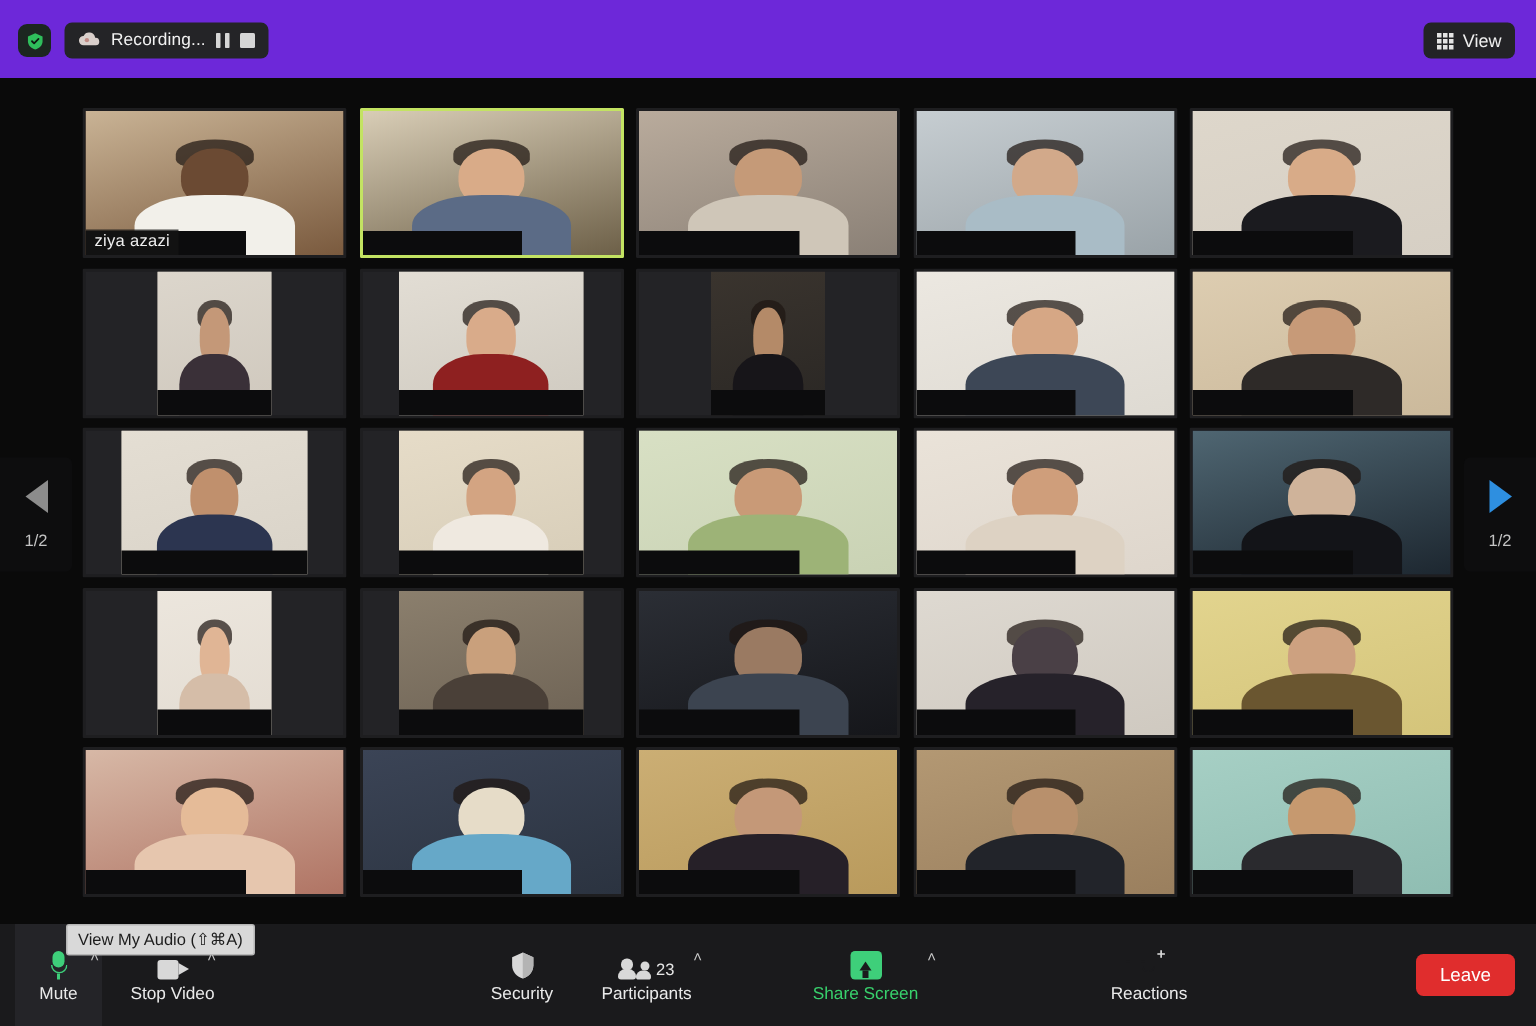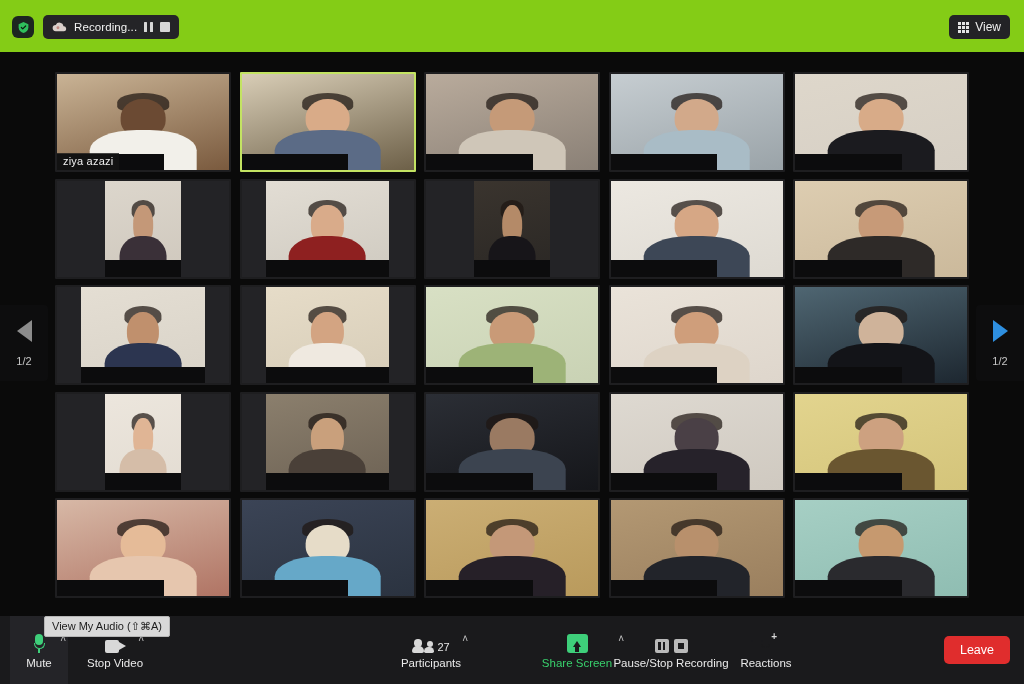--- a/index.html
+++ b/index.html
@@ -8,21 +8,21 @@
     background:#0a0a0a;
     font-family:"Liberation Sans", sans-serif;
     color:#e8e8e8;
     position:relative;
     -webkit-font-smoothing:antialiased;
   }
 
   
   #topbar {
     position:absolute; top:0; left:0; width:1024px; height:52px;
-    background:#84cc16; z-index:40;
+    background:#6d28d9; z-index:40;
   }
   #rec-group {
     position:absolute; left:12px; top:27px; transform:translateY(-50%);
     display:flex; align-items:center; gap:9px;
   }
   #shield-badge {
     width:22px; height:22px; border-radius:6px; background:#1c2620;
     display:flex; align-items:center; justify-content:center;
   }
   #rec-pill {
@@ -562,55 +562,55 @@
       <span class="ic">
         <span class="cam-glyph">
             <span class="body"></span>
             <span class="lens"></span>
           </span>
       </span>
       <span class="lbl">Stop Video</span>
       <span class="caret" style="right:14px;">˄</span>
     </div>
 
+    <div class="tb-item" style="left:318px; width:60px;">
+      <span class="ic">
+        <svg width="17" height="19" viewBox="0 0 24 26" aria-hidden="true">
+          <path d="M12 1 L22 5.5 V13 C22 19.5 17.2 24 12 25.5 C6.8 24 2 19.5 2 13 V5.5 Z" fill="#d8d8d8"></path>
+          <path d="M12 1 L22 5.5 V13 C22 19.5 17.2 24 12 25.5 Z" fill="#b4b4b4"></path>
+        </svg>
+      </span>
+      <span class="lbl">Security</span>
+    </div>
 
     <div class="tb-item" style="left:388px; width:86px;">
       <span class="ic">
         <span class="people-glyph">
             <span class="h1"></span>
             <span class="b1"></span>
             <span class="h2"></span>
             <span class="b2"></span>
           </span>
-        <span class="count">27</span>
+        <span class="count">23</span>
       </span>
       <span class="lbl">Participants</span>
       <span class="caret" style="right:6px;">˄</span>
     </div>
 
 
     <div class="tb-item green" style="left:538px; width:78px;">
       <span class="ic">
         <span class="share-glyph">
             <span class="up"></span>
           </span>
       </span>
       <span class="lbl">Share Screen</span>
       <span class="caret g" style="right:-8px;">˄</span>
     </div>
 
-    <div class="tb-item" style="left:604px; width:134px;">
-      <span class="ic">
-        <span class="rec-glyph">
-          <span class="pz"></span>
-          <span class="st"></span>
-        </span>
-      </span>
-      <span class="lbl">Pause/Stop Recording</span>
-    </div>
 
     <div class="tb-item" style="left:730px; width:72px;">
       <span class="ic">
         <span class="react-glyph"><span class="face"></span><span class="smile"></span><span class="plus">+</span></span>
       </span>
       <span class="lbl">Reactions</span>
     </div>
 
     <div id="leave-btn">Leave</div>
   </div>

